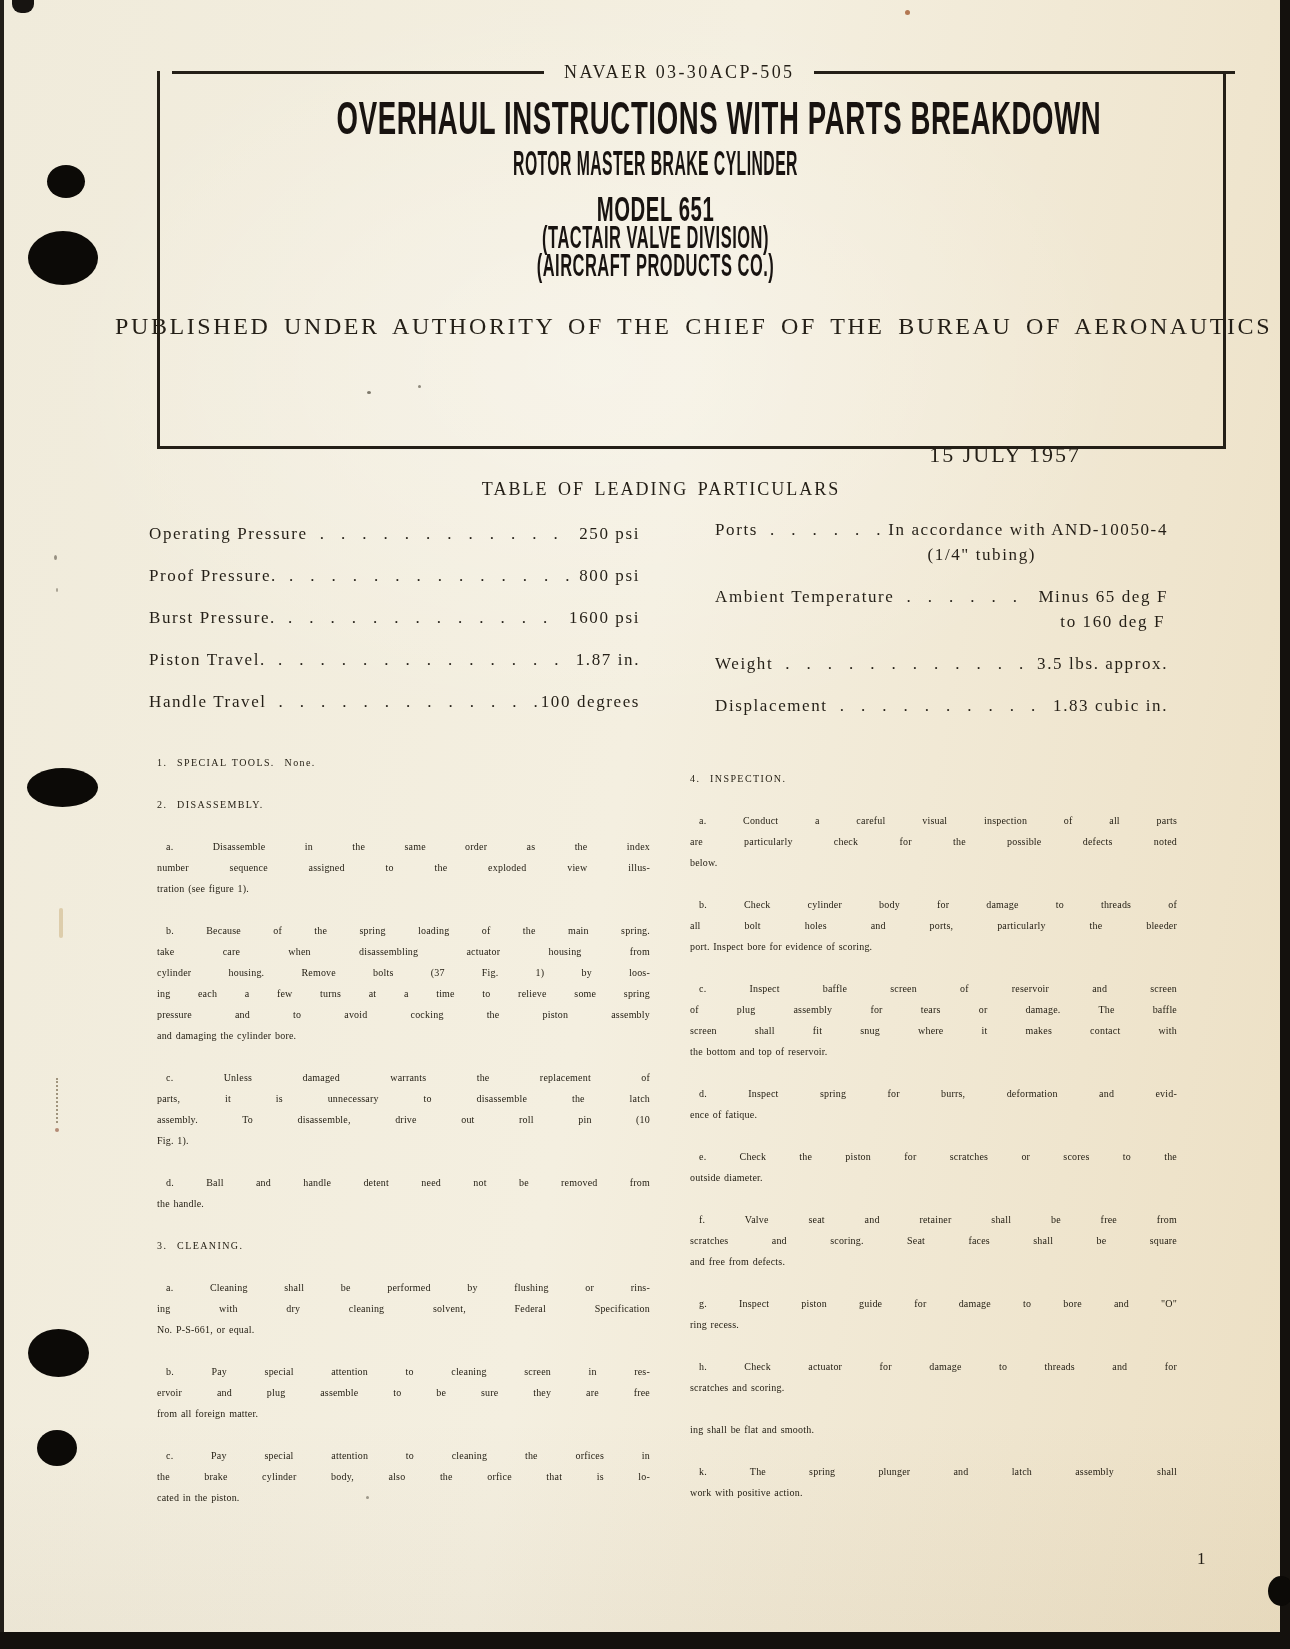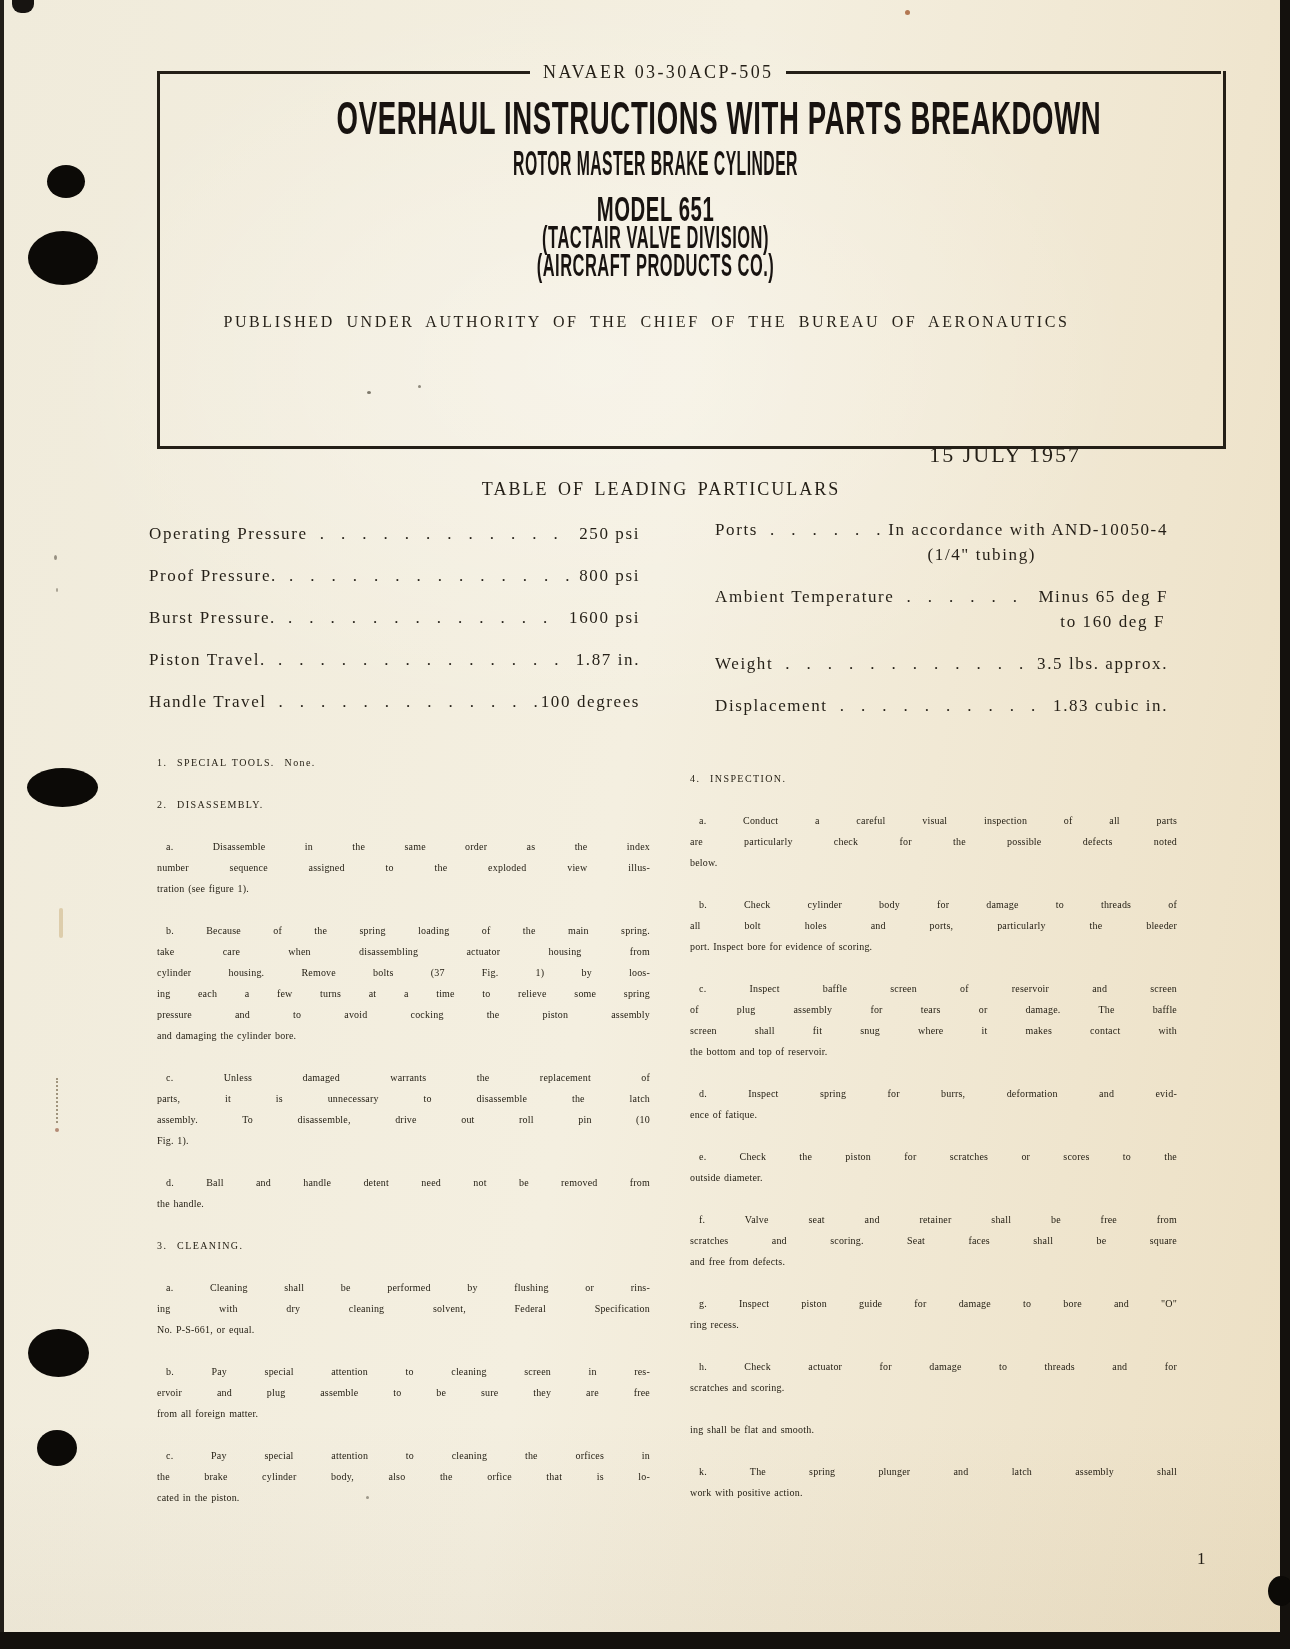--- a/index.html
+++ b/index.html
@@ -18,37 +18,37 @@
   .edge-left  { left:0; top:0; width:4px; height:1649px; background:#211e19; }
   .edge-right { left:1280px; top:0; width:10px; height:1649px; }
   .edge-bottom{ left:0; top:1632px; width:1290px; height:17px; }
   .corner-mark{ position:absolute; left:12px; top:0; width:22px; height:13px; background:#171411; border-radius:0 0 9px 9px; }
   .notch { position:absolute; left:1268px; top:1576px; width:26px; height:30px; background:#0c0a07; border-radius:50%; }
   
   .punch { position:absolute; background:#0c0a07; border-radius:50%; }
   
   .speck { position:absolute; border-radius:50%; }
   
-  .navaer { position:absolute; left:158px; top:61px; width:1063px; height:22px; display:flex; align-items:center; }
+  .navaer { position:absolute; left:172px; top:61px; width:1063px; height:22px; display:flex; align-items:center;gap:7px; }
   .nav-line { height:0; border-top:3px solid #241f17; }
   .nav-line.l1 { width:372px; flex:none; }
   .nav-line.l2 { flex:1; }
   .nav-text { padding:0 13px; font-size:18px; letter-spacing:2.4px; white-space:nowrap; color:#241f17; }
   
   .titlebox { position:absolute; left:157px; top:71px; width:1063px; height:375px;
     border-left:3px solid #241f17; border-right:3px solid #241f17; border-bottom:3px solid #241f17; }
   .tline { position:absolute; left:0; width:100%; text-align:center; white-space:nowrap;
     font-family:"Liberation Sans","DejaVu Sans",sans-serif; font-weight:bold; color:#181310; }
   .t1 { top:20px;  font-size:46px; letter-spacing:1px; transform:translateX(-36px) scaleX(0.60); }
   .t2 { top:72px;  font-size:35px; letter-spacing:1px; transform:translateX(-36px) scaleX(0.45); }
   .t3 { top:118px; font-size:35px; letter-spacing:1px; transform:translateX(-36px) scaleX(0.58); }
   .t4 { top:149px; font-size:31px; letter-spacing:1px; transform:translateX(-36px) scaleX(0.53); }
   .t5 { top:177px; font-size:31px; letter-spacing:1px; transform:translateX(-36px) scaleX(0.53); }
   .authority { position:absolute; top:242px; left:0; width:100%; text-align:center; transform:translateX(-45px);
-    font-size:16px; letter-spacing:2.6px; word-spacing:5px; white-space:nowrap; color:#241f17; }
+    font-size:24px; letter-spacing:2.6px; word-spacing:5px; white-space:nowrap; color:#241f17; }
   .pubdate { position:absolute; top:323px; right:142px; font-size:22px; letter-spacing:2px; color:#241f17;margin-top:48px; }
   
   .tab-head { position:absolute; top:479px; left:0; width:1290px; text-align:center; transform:translateX(16px);
     font-size:18px; letter-spacing:2px; word-spacing:3px; color:#241f17; }
   .plist { position:absolute; }
   .plist.pleft  { left:149px; top:523px; width:491px; }
   .plist.pright { left:715px; top:519px; width:453px; }
   .prow { display:flex; align-items:baseline; line-height:21px; height:21px; margin-bottom:21px;
     font-size:17px; letter-spacing:1.6px; white-space:nowrap; color:#241f17; }
   .plabel { flex:none; }

